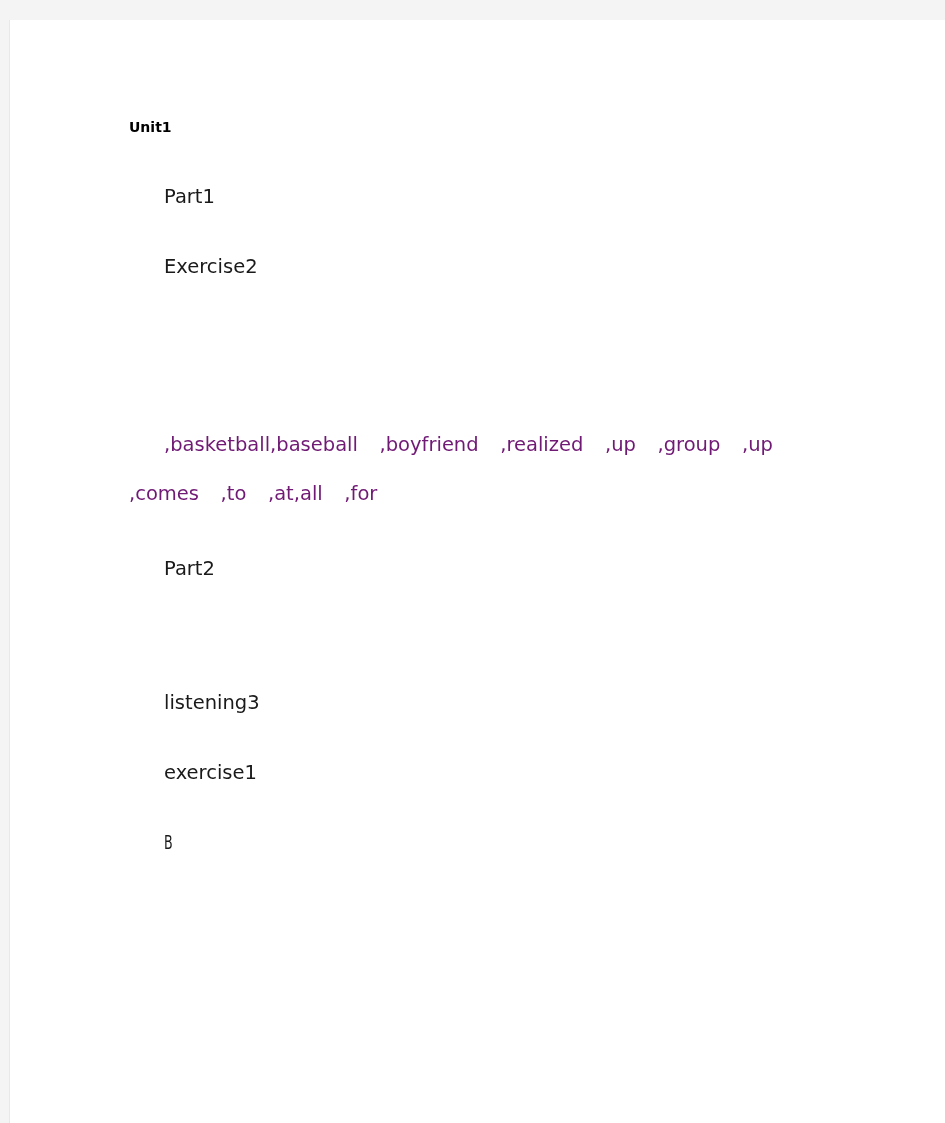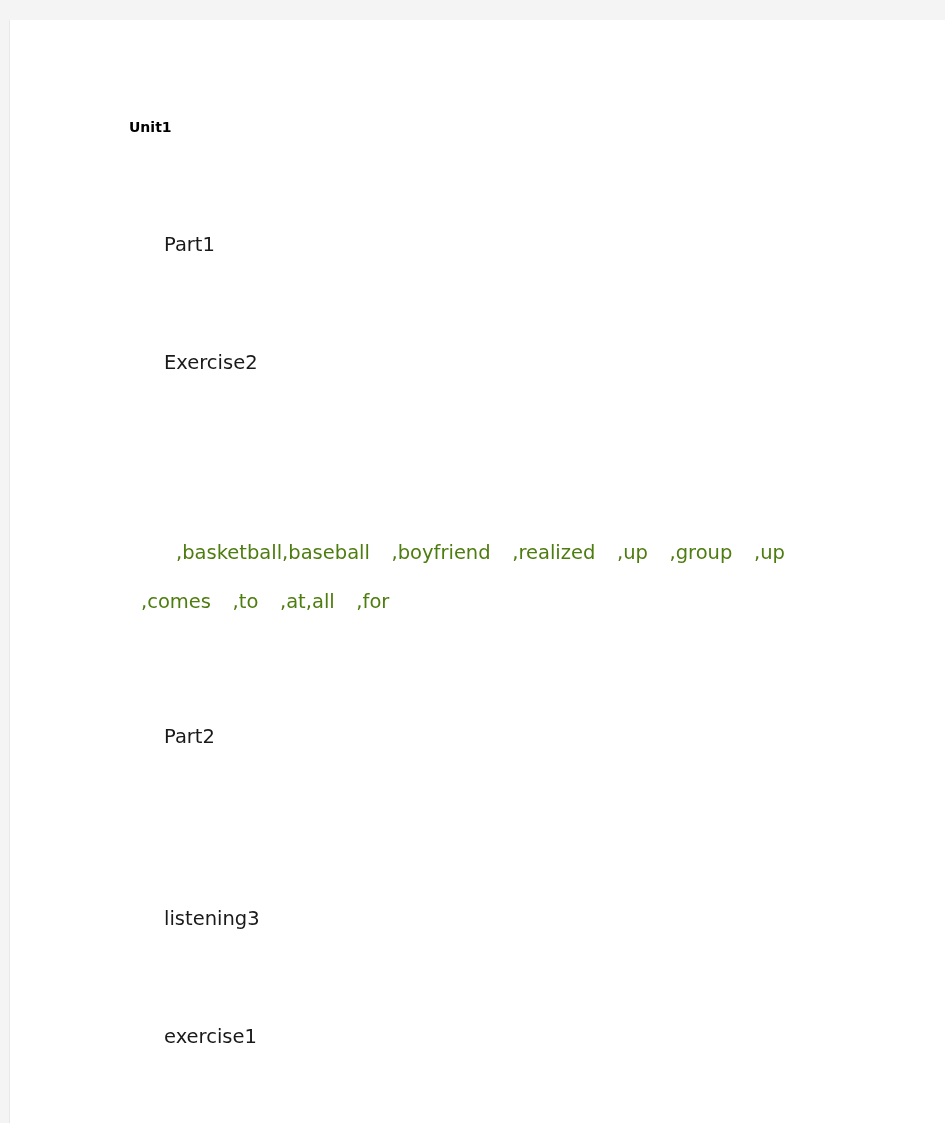--- a/index.html
+++ b/index.html
@@ -58,28 +58,28 @@
     font-weight: 700;
     line-height: 38px;
     margin: 0;
     color: #000000;
   }
 
   
   .spacer-32 { height: 32px; }
   .spacer-blank { height: 70px; }
 
-  .indent { padding-left: 35px; margin-top: 48px; }
+  .indent { padding-left: 35px; }
 
   
   .answer-line {
     font-size: 19.5px;
     line-height: 49px;
-    margin: 12px;
-    color: #4d7c0f;
+    margin: 0;
+    color: #701a75;
     text-indent: 35px;
     white-space: pre-wrap;
     word-spacing: 1px;
   }
 
   
   .num-serif {
     font-family: "DejaVu Serif", "Liberation Serif", serif;
     font-size: 17px;
   }

